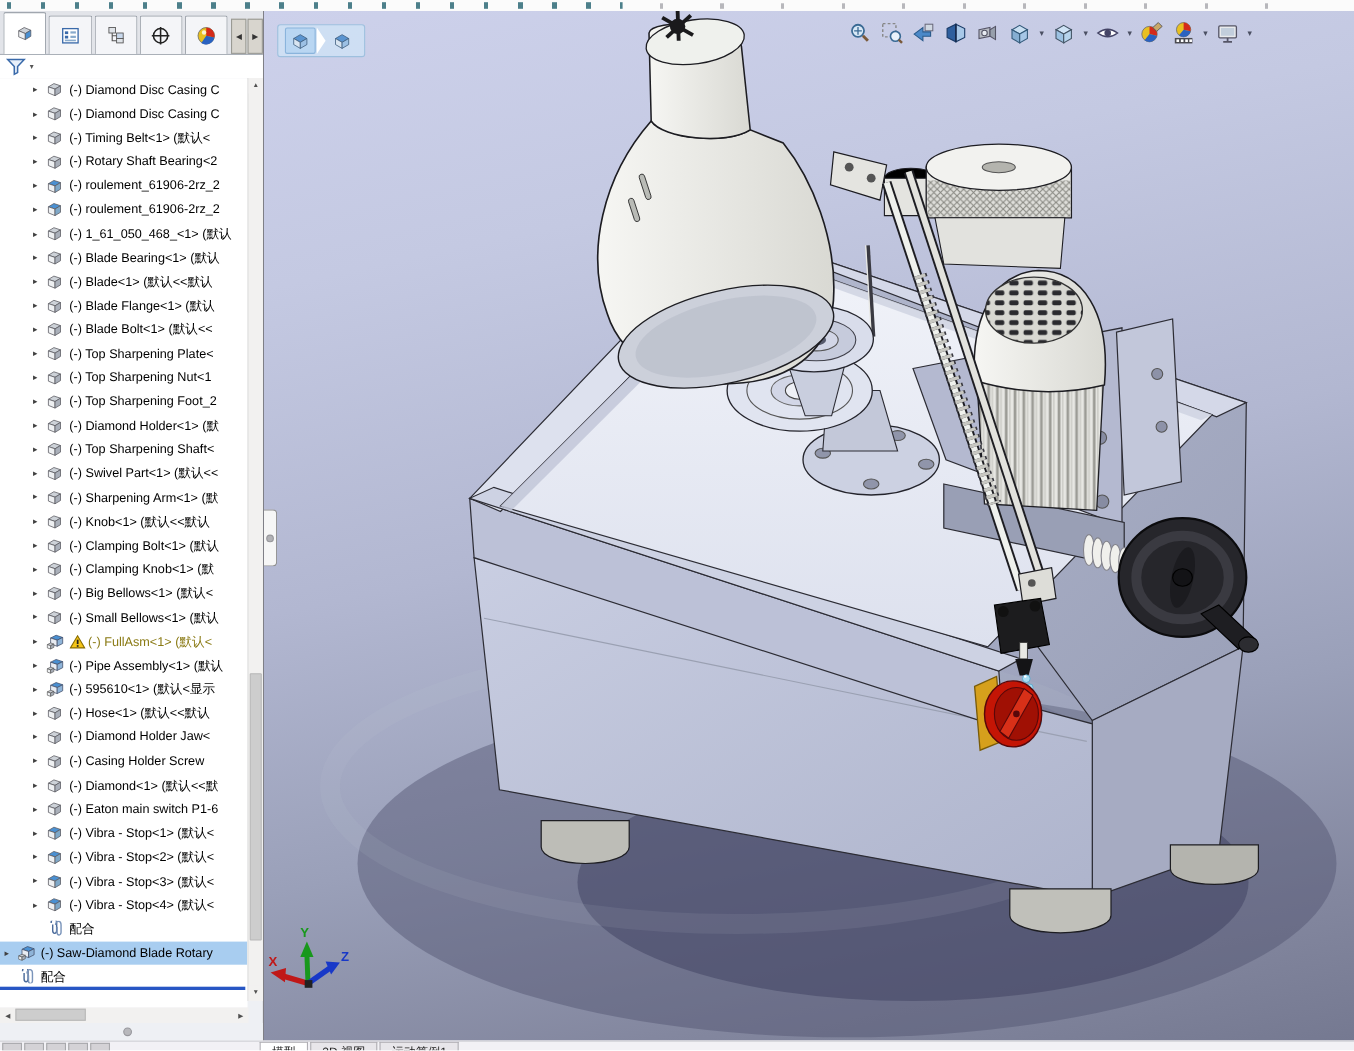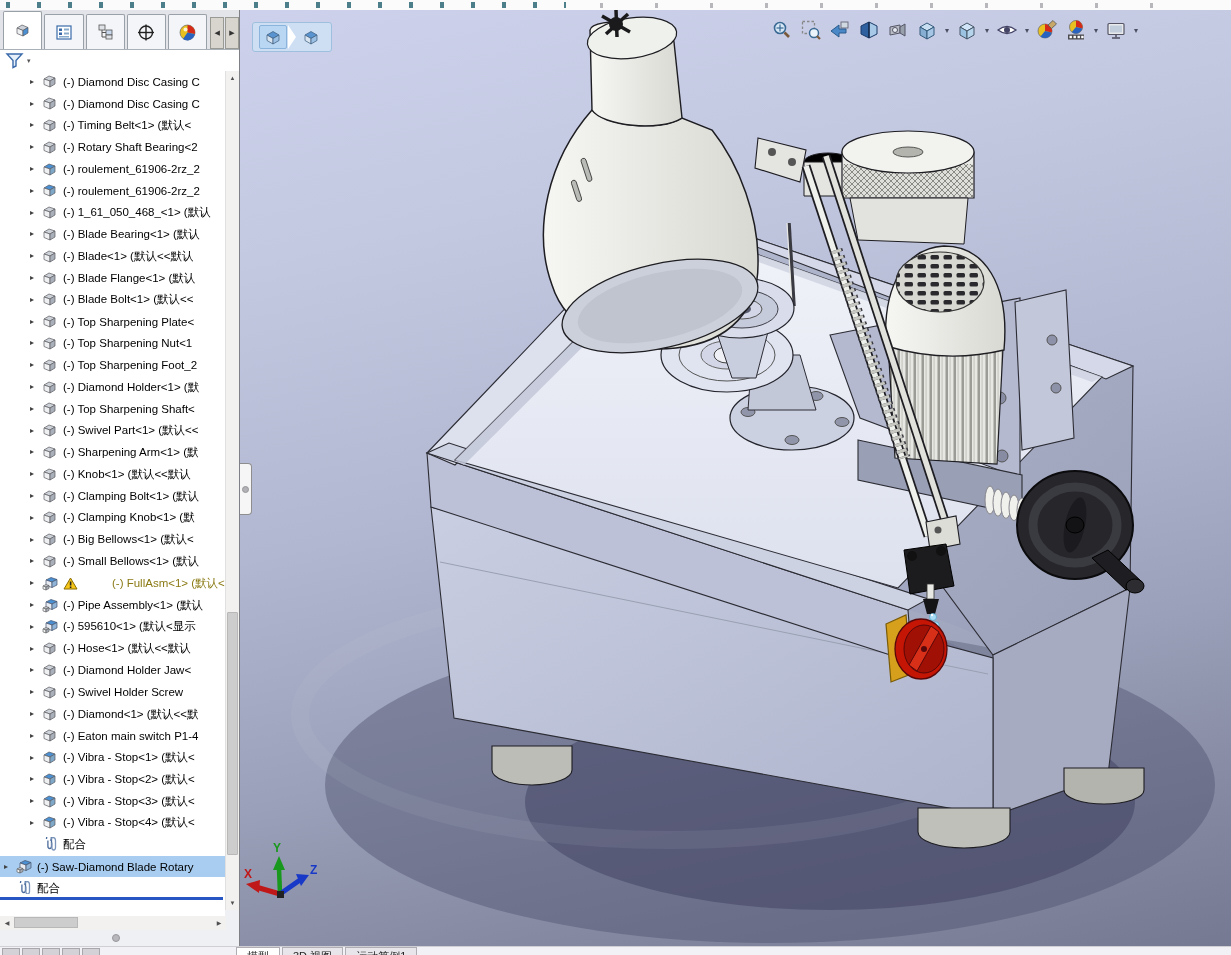--- a/index.html
+++ b/index.html
@@ -32,21 +32,21 @@
   .ticon svg{display:none;position:absolute;left:0;top:0;}
   .icon-part .svg-part{display:block;}
   .icon-part-blue .svg-part{display:block;}
   .icon-asm .svg-asm{display:block;}
   .icon-mates .svg-mates{display:block;}
   .svg-part .f-top{fill:#cdd2d8;} .svg-part .f-l{fill:#eef0f2;} .svg-part .f-r{fill:#aab0ba;}
   .icon-part-blue .svg-part .f-top{fill:#4a90d2;} .icon-part-blue .svg-part .f-r{fill:#7fa8c8;}
   .wicon{display:none;width:15px;height:13px;flex:none;margin-right:2px;}
   .row.warn .wicon{display:block;}
   .row .label{overflow:hidden;}
-  .row.warn-label .label{color:#8a7a14;margin-left:32px;}
+  .row.warn-label .label{color:#8a7a14;}
   .row.selected{background:#a8cdf0;}
   #rollback{height:3px;background:#2756c4;margin-top:3px;margin-right:2px;}
   
   #v-scroll{position:absolute;right:0;top:61px;width:14px;height:839px;background:#f2f1f0;border-left:1px solid #e0e0e0;box-sizing:border-box;}
   .sbtn{position:absolute;left:0;width:13px;height:14px;display:flex;align-items:center;justify-content:center;font-size:6px;color:#505050;background:#f2f1f0;}
   #v-thumb{position:absolute;left:1px;top:541px;width:11px;height:243px;background:#cdcdcd;border:1px solid #b8b8b8;border-radius:1px;box-sizing:border-box;}
   #h-scroll{position:absolute;left:0;bottom:16px;width:226px;height:14px;background:#f2f1f0;}
   .hbtn{position:absolute;top:0;width:14px;height:13px;display:flex;align-items:center;justify-content:center;font-size:6px;color:#505050;}
   #h-thumb{position:absolute;left:14px;top:1px;width:64px;height:11px;background:#cdcdcd;border:1px solid #b8b8b8;box-sizing:border-box;}
   #panel-bottom{position:absolute;left:0;bottom:0;width:100%;height:16px;background:#eef0f4;display:flex;align-items:center;}
@@ -554,21 +554,21 @@
         <span class="arrow">▸</span>
         <span class="ticon">
           <svg class="svg-part" width="16" height="15" viewBox="0 0 16 15">
             <polygon class="f-top" points="2,5 7,2 13,4 8,7" stroke="#5a5a60" stroke-width="0.7"></polygon>
             <polygon class="f-l" points="2,5 8,7 8,13 2,10.5" stroke="#5a5a60" stroke-width="0.7"></polygon>
             <polygon class="f-r" points="13,4 8,7 8,13 13,10" stroke="#5a5a60" stroke-width="0.7"></polygon>
           </svg>
 
         </span>
 
-        <span class="label">(-) Swivel Holder Screw</span>
+        <span class="label">(-) Casing Holder Screw</span>
       </div>
 
       <div class="row d2 icon-part">
         <span class="arrow">▸</span>
         <span class="ticon">
           <svg class="svg-part" width="16" height="15" viewBox="0 0 16 15">
             <polygon class="f-top" points="2,5 7,2 13,4 8,7" stroke="#5a5a60" stroke-width="0.7"></polygon>
             <polygon class="f-l" points="2,5 8,7 8,13 2,10.5" stroke="#5a5a60" stroke-width="0.7"></polygon>
             <polygon class="f-r" points="13,4 8,7 8,13 13,10" stroke="#5a5a60" stroke-width="0.7"></polygon>
           </svg>
@@ -582,21 +582,21 @@
         <span class="arrow">▸</span>
         <span class="ticon">
           <svg class="svg-part" width="16" height="15" viewBox="0 0 16 15">
             <polygon class="f-top" points="2,5 7,2 13,4 8,7" stroke="#5a5a60" stroke-width="0.7"></polygon>
             <polygon class="f-l" points="2,5 8,7 8,13 2,10.5" stroke="#5a5a60" stroke-width="0.7"></polygon>
             <polygon class="f-r" points="13,4 8,7 8,13 13,10" stroke="#5a5a60" stroke-width="0.7"></polygon>
           </svg>
 
         </span>
 
-        <span class="label">(-) Eaton main switch P1-4</span>
+        <span class="label">(-) Eaton main switch P1-6</span>
       </div>
 
       <div class="row d2 icon-part-blue">
         <span class="arrow">▸</span>
         <span class="ticon">
           <svg class="svg-part" width="16" height="15" viewBox="0 0 16 15">
             <polygon class="f-top" points="2,5 7,2 13,4 8,7" stroke="#5a5a60" stroke-width="0.7"></polygon>
             <polygon class="f-l" points="2,5 8,7 8,13 2,10.5" stroke="#5a5a60" stroke-width="0.7"></polygon>
             <polygon class="f-r" points="13,4 8,7 8,13 13,10" stroke="#5a5a60" stroke-width="0.7"></polygon>
           </svg>

